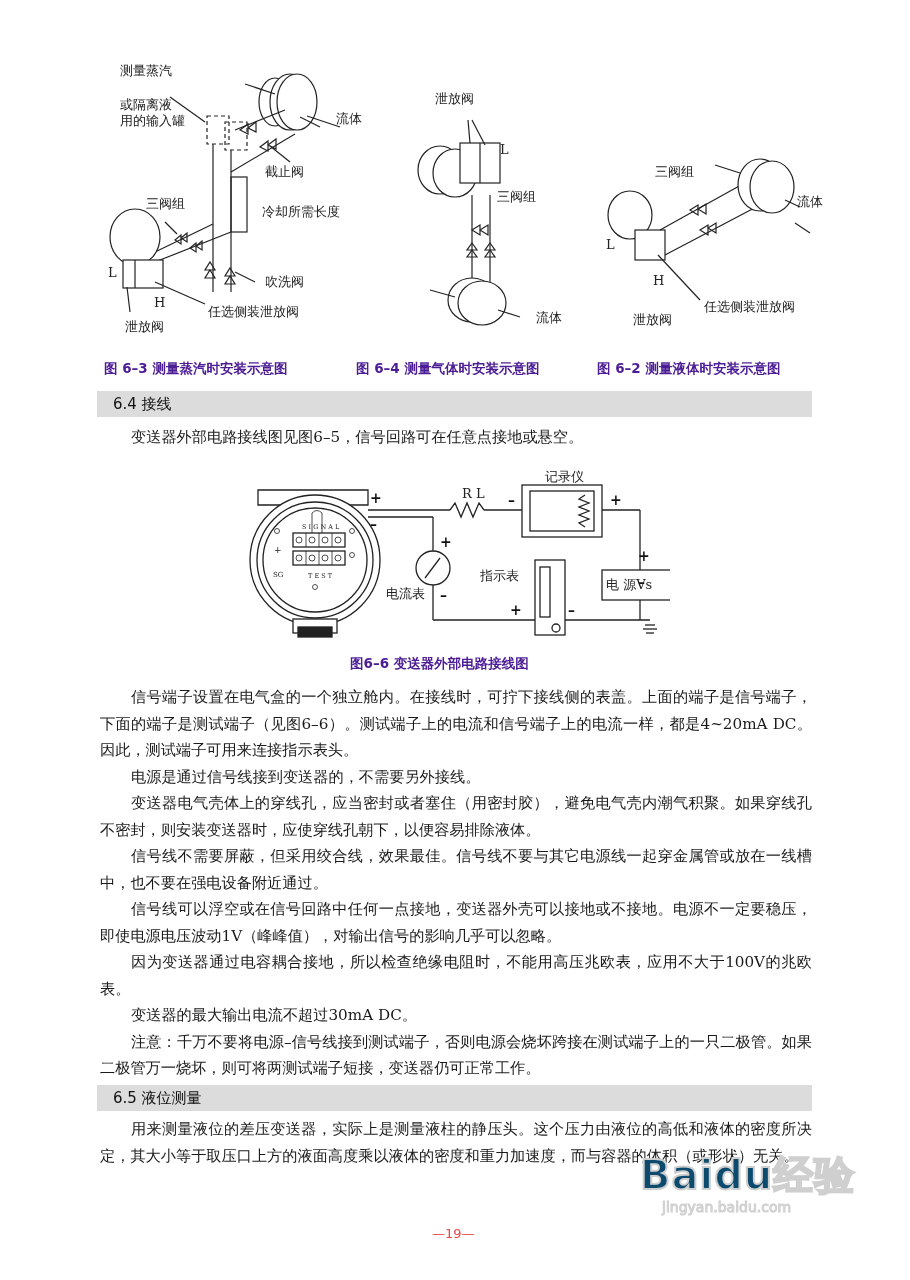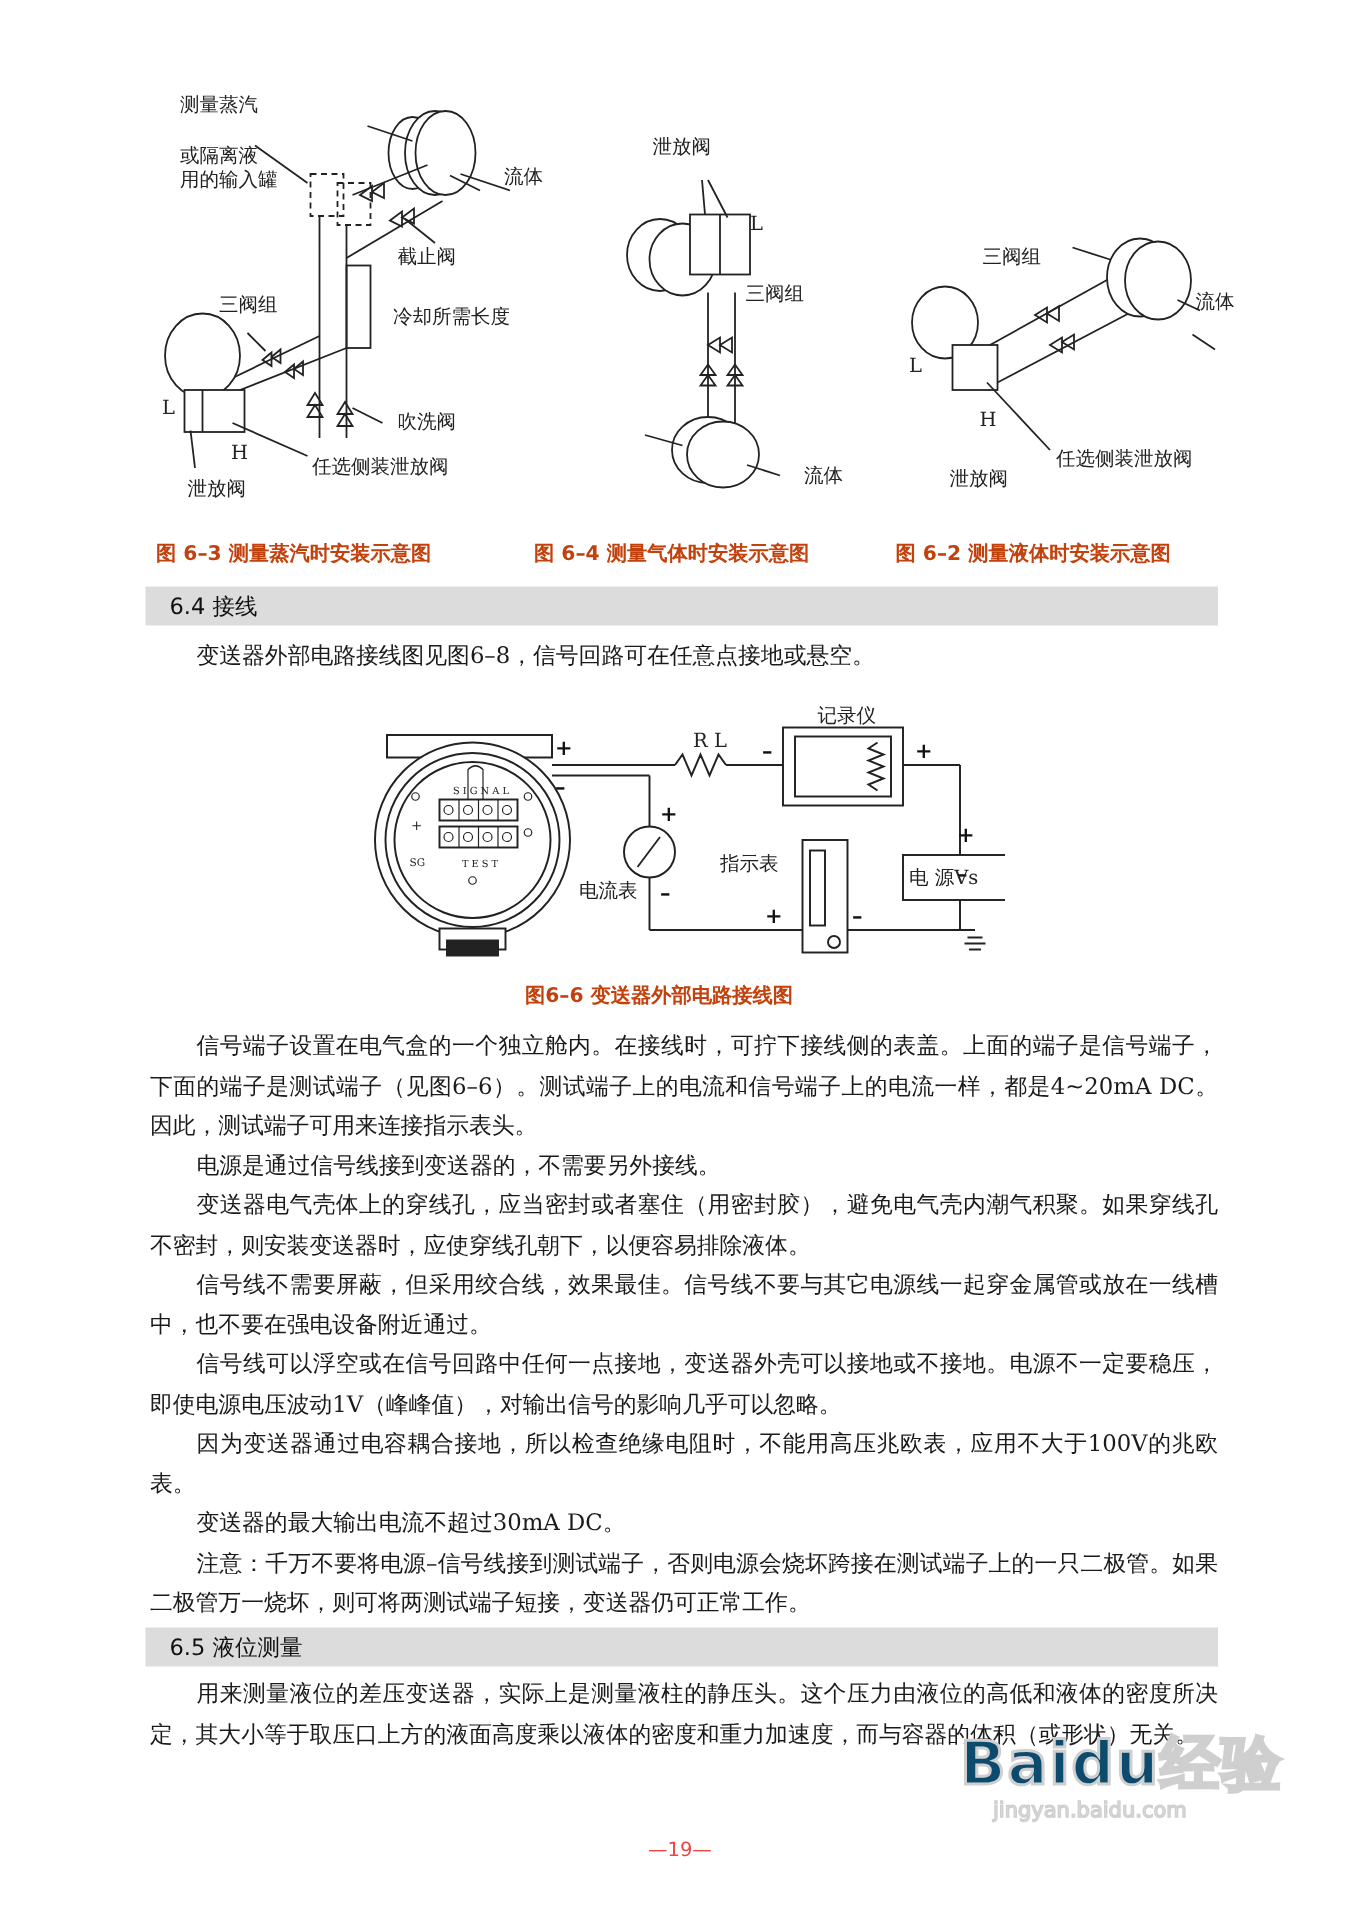--- a/index.html
+++ b/index.html
@@ -1,20 +1,20 @@
 <!DOCTYPE html>
 <html><head>
 <meta charset="utf-8">
 <style>
   html, body { margin:0; padding:0; background:#ffffff; }
   body { width:910px; height:1280px; position:relative; overflow:hidden;
          font-family:"DejaVu Serif", serif; color:#1a1a1a; }
   .abs { position:absolute; }
   .fig-label { position:absolute; font-family:"DejaVu Serif", serif; font-size:13px; color:#222; white-space:nowrap; line-height:1.1; }
-  .caption { position:absolute; top:360px; font-family:"DejaVu Sans", sans-serif; font-size:13.5px; font-weight:bold; color:#c2410c; white-space:nowrap; }
+  .caption { position:absolute; top:360px; font-family:"DejaVu Sans", sans-serif; font-size:13.5px; font-weight:bold; color:#4c1d95; white-space:nowrap; }
   .section-bar { position:absolute; left:97px; width:715px; height:26px; background:#dcdcdc; }
   .section-bar span { position:absolute; left:16px; top:4px; font-family:"DejaVu Sans", sans-serif; font-size:15px; color:#111;text-align:center; }
   .para { position:absolute; left:100px; width:712px; font-size:15.2px; line-height:26.5px; text-align:justify; color:#1a1a1a; }
   .para p { margin:0; text-indent:31px; }
   .pagenum { position:absolute; top:1226px; left:432px; font-family:"DejaVu Sans", sans-serif; font-size:13px; color:#ef4444; }
   .watermark { position:absolute; left:640px; top:1148px; color:#d8d8d8; font-family:"DejaVu Sans", sans-serif; }
   .watermark .logo { font-size:40px; font-weight:bold; letter-spacing:1px; -webkit-text-stroke:2px #cfcfcf; color:#0c4a6e; }
   .watermark .url { font-size:14px; color:#e4e4e4; -webkit-text-stroke:1px #cfcfcf; margin-top:-4px;margin-left:22px; }
   svg text { font-family:"DejaVu Serif", serif; }
 </style>
@@ -116,21 +116,21 @@
 <div class="fig-label" style="left:633px;top:313px">泄放阀</div>
 
 <div class="caption" style="left:104px">图 6–3  测量蒸汽时安装示意图</div>
 <div class="caption" style="left:356px">图 6–4  测量气体时安装示意图</div>
 <div class="caption" style="left:597px">图 6–2  测量液体时安装示意图</div>
 
 <div class="section-bar" style="top:391px">
   <span>6.4  接线</span>
 </div>
 <div class="para" style="top:424px">
-  <p>变送器外部电路接线图见图6–8，信号回路可在任意点接地或悬空。</p>
+  <p>变送器外部电路接线图见图6–5，信号回路可在任意点接地或悬空。</p>
 </div>
 
 <svg class="abs" style="left:240px;top:465px" width="430" height="180" viewBox="0 0 430 180" fill="none" stroke="#222" stroke-width="1.3">
 
   <path d="M18 25 h110 v15 h-110 z" fill="#fff"></path>
   <circle cx="75" cy="95" r="65" fill="#fff"></circle>
   <circle cx="75" cy="95" r="58"></circle>
   <circle cx="75" cy="95" r="52"></circle>
   <rect x="53" y="154" width="44" height="14" fill="#fff"></rect>
   <rect x="58" y="162" width="34" height="10" fill="#222"></rect>

